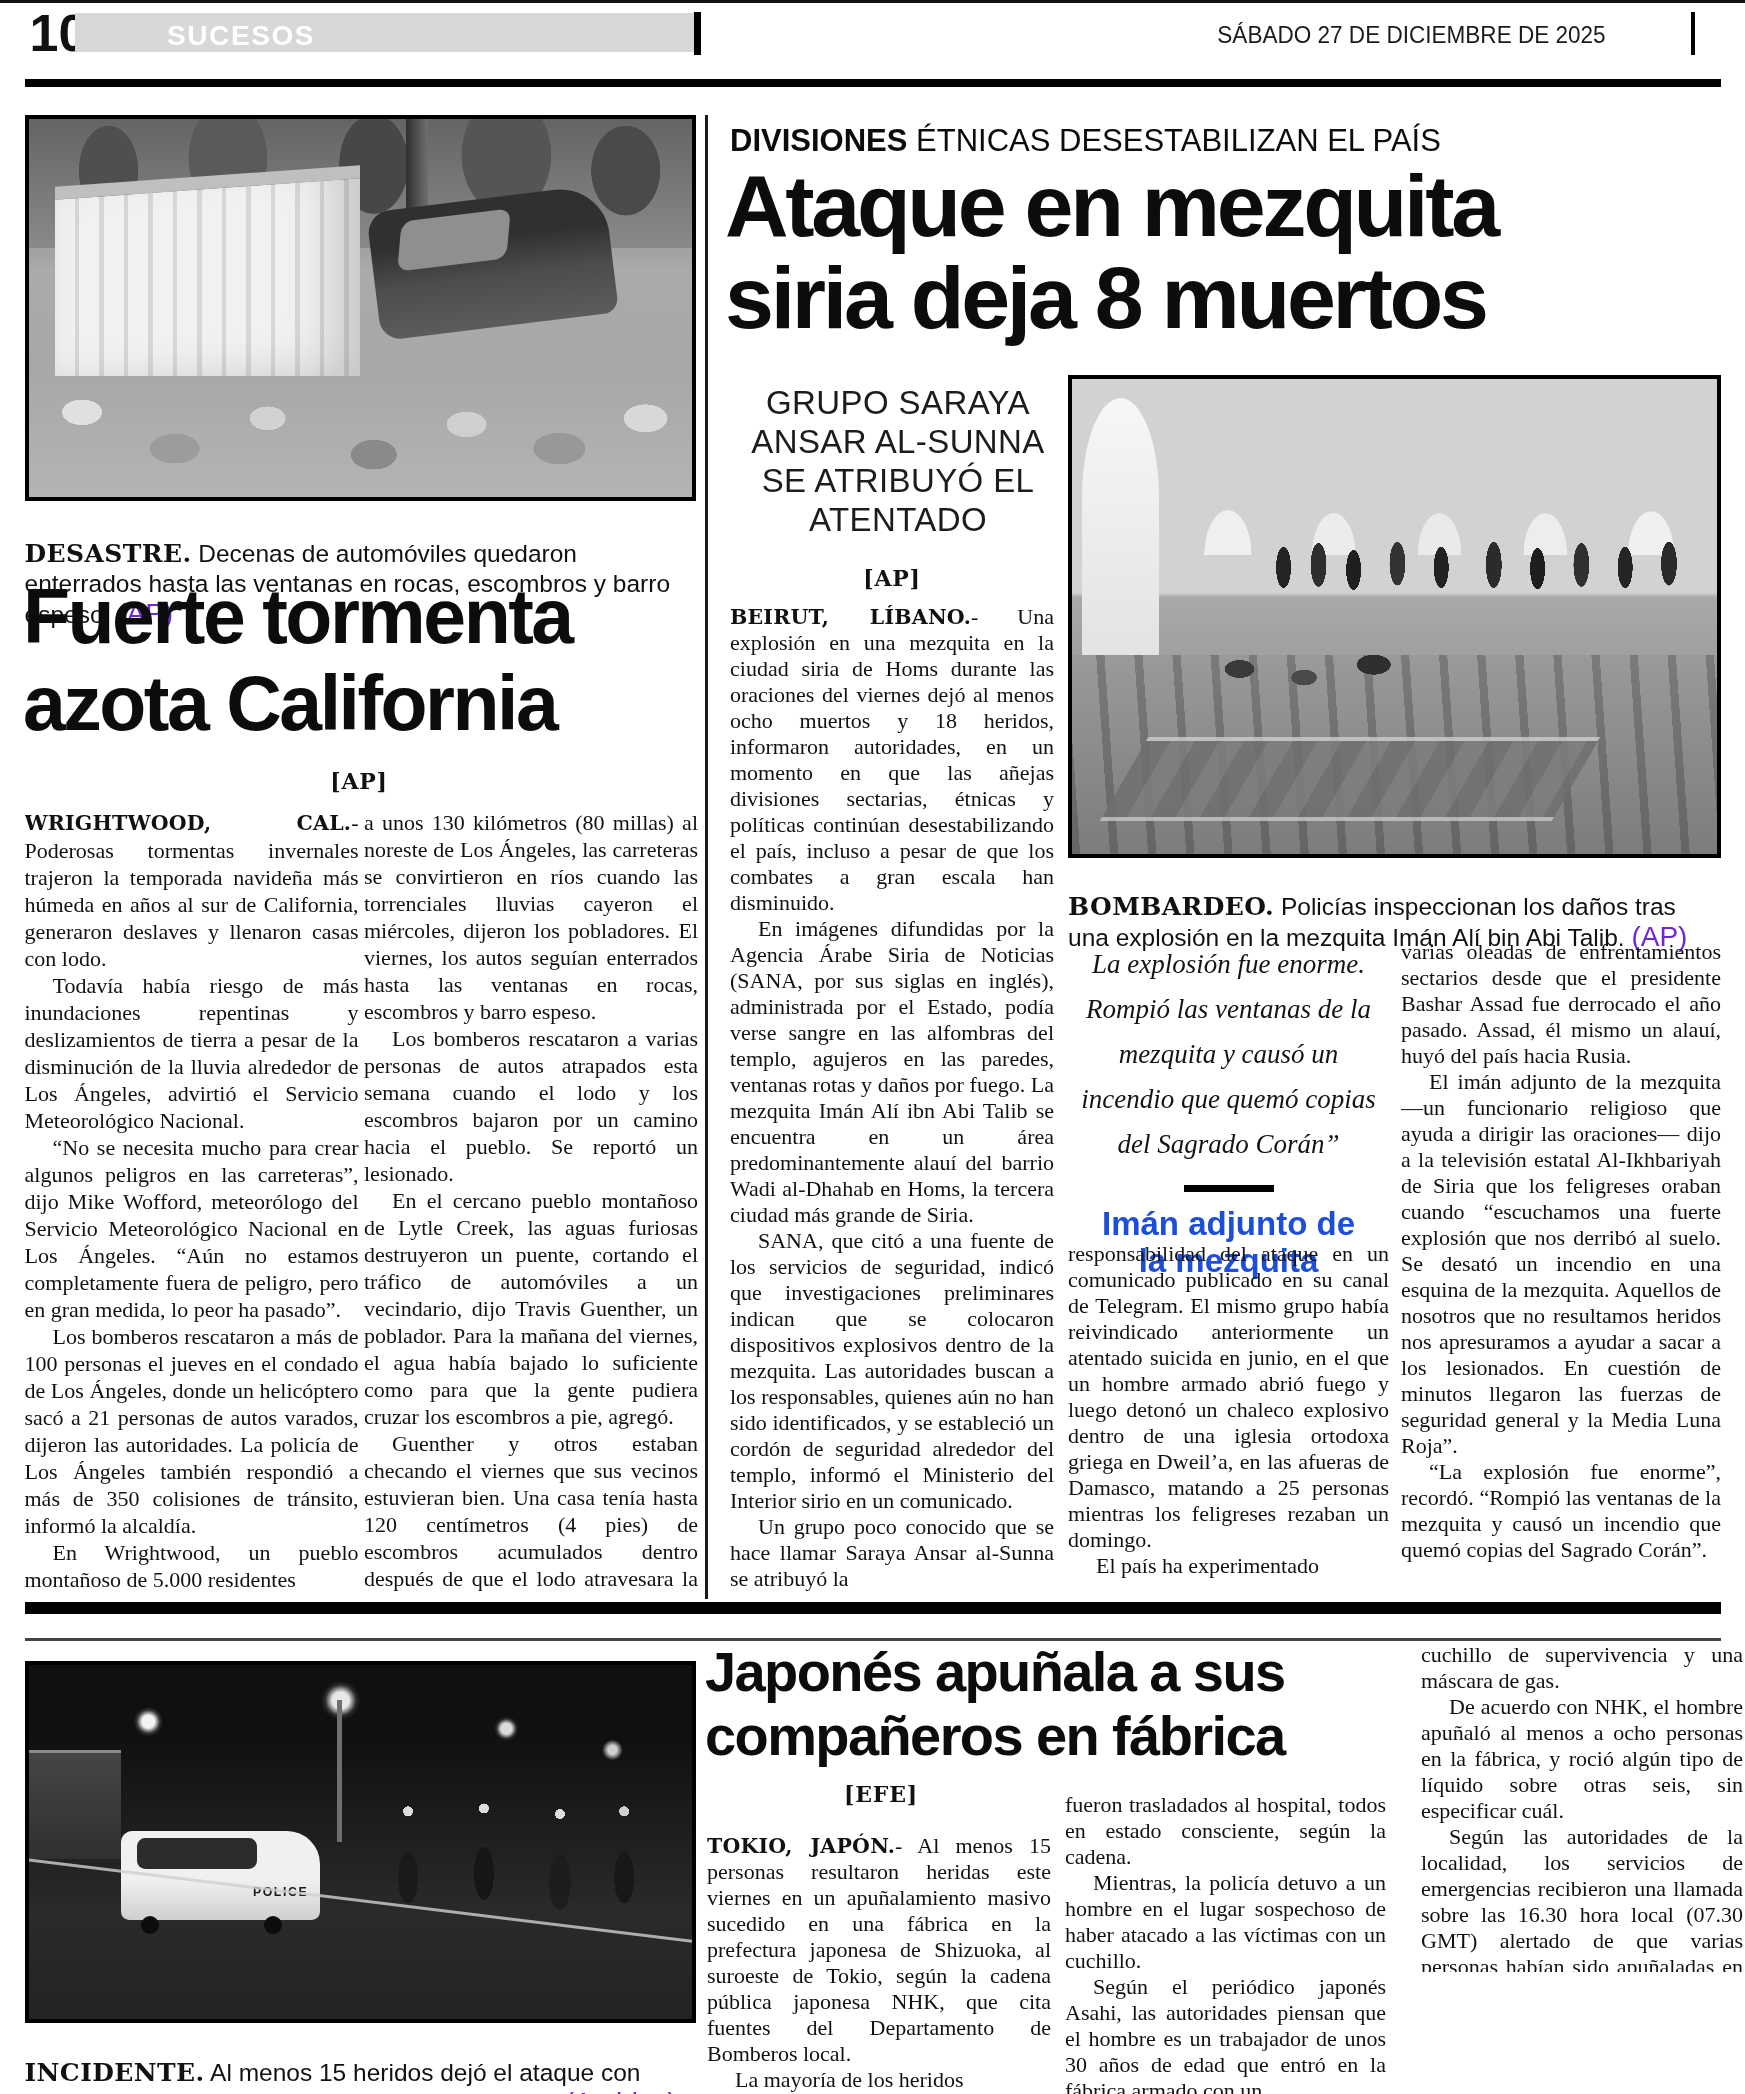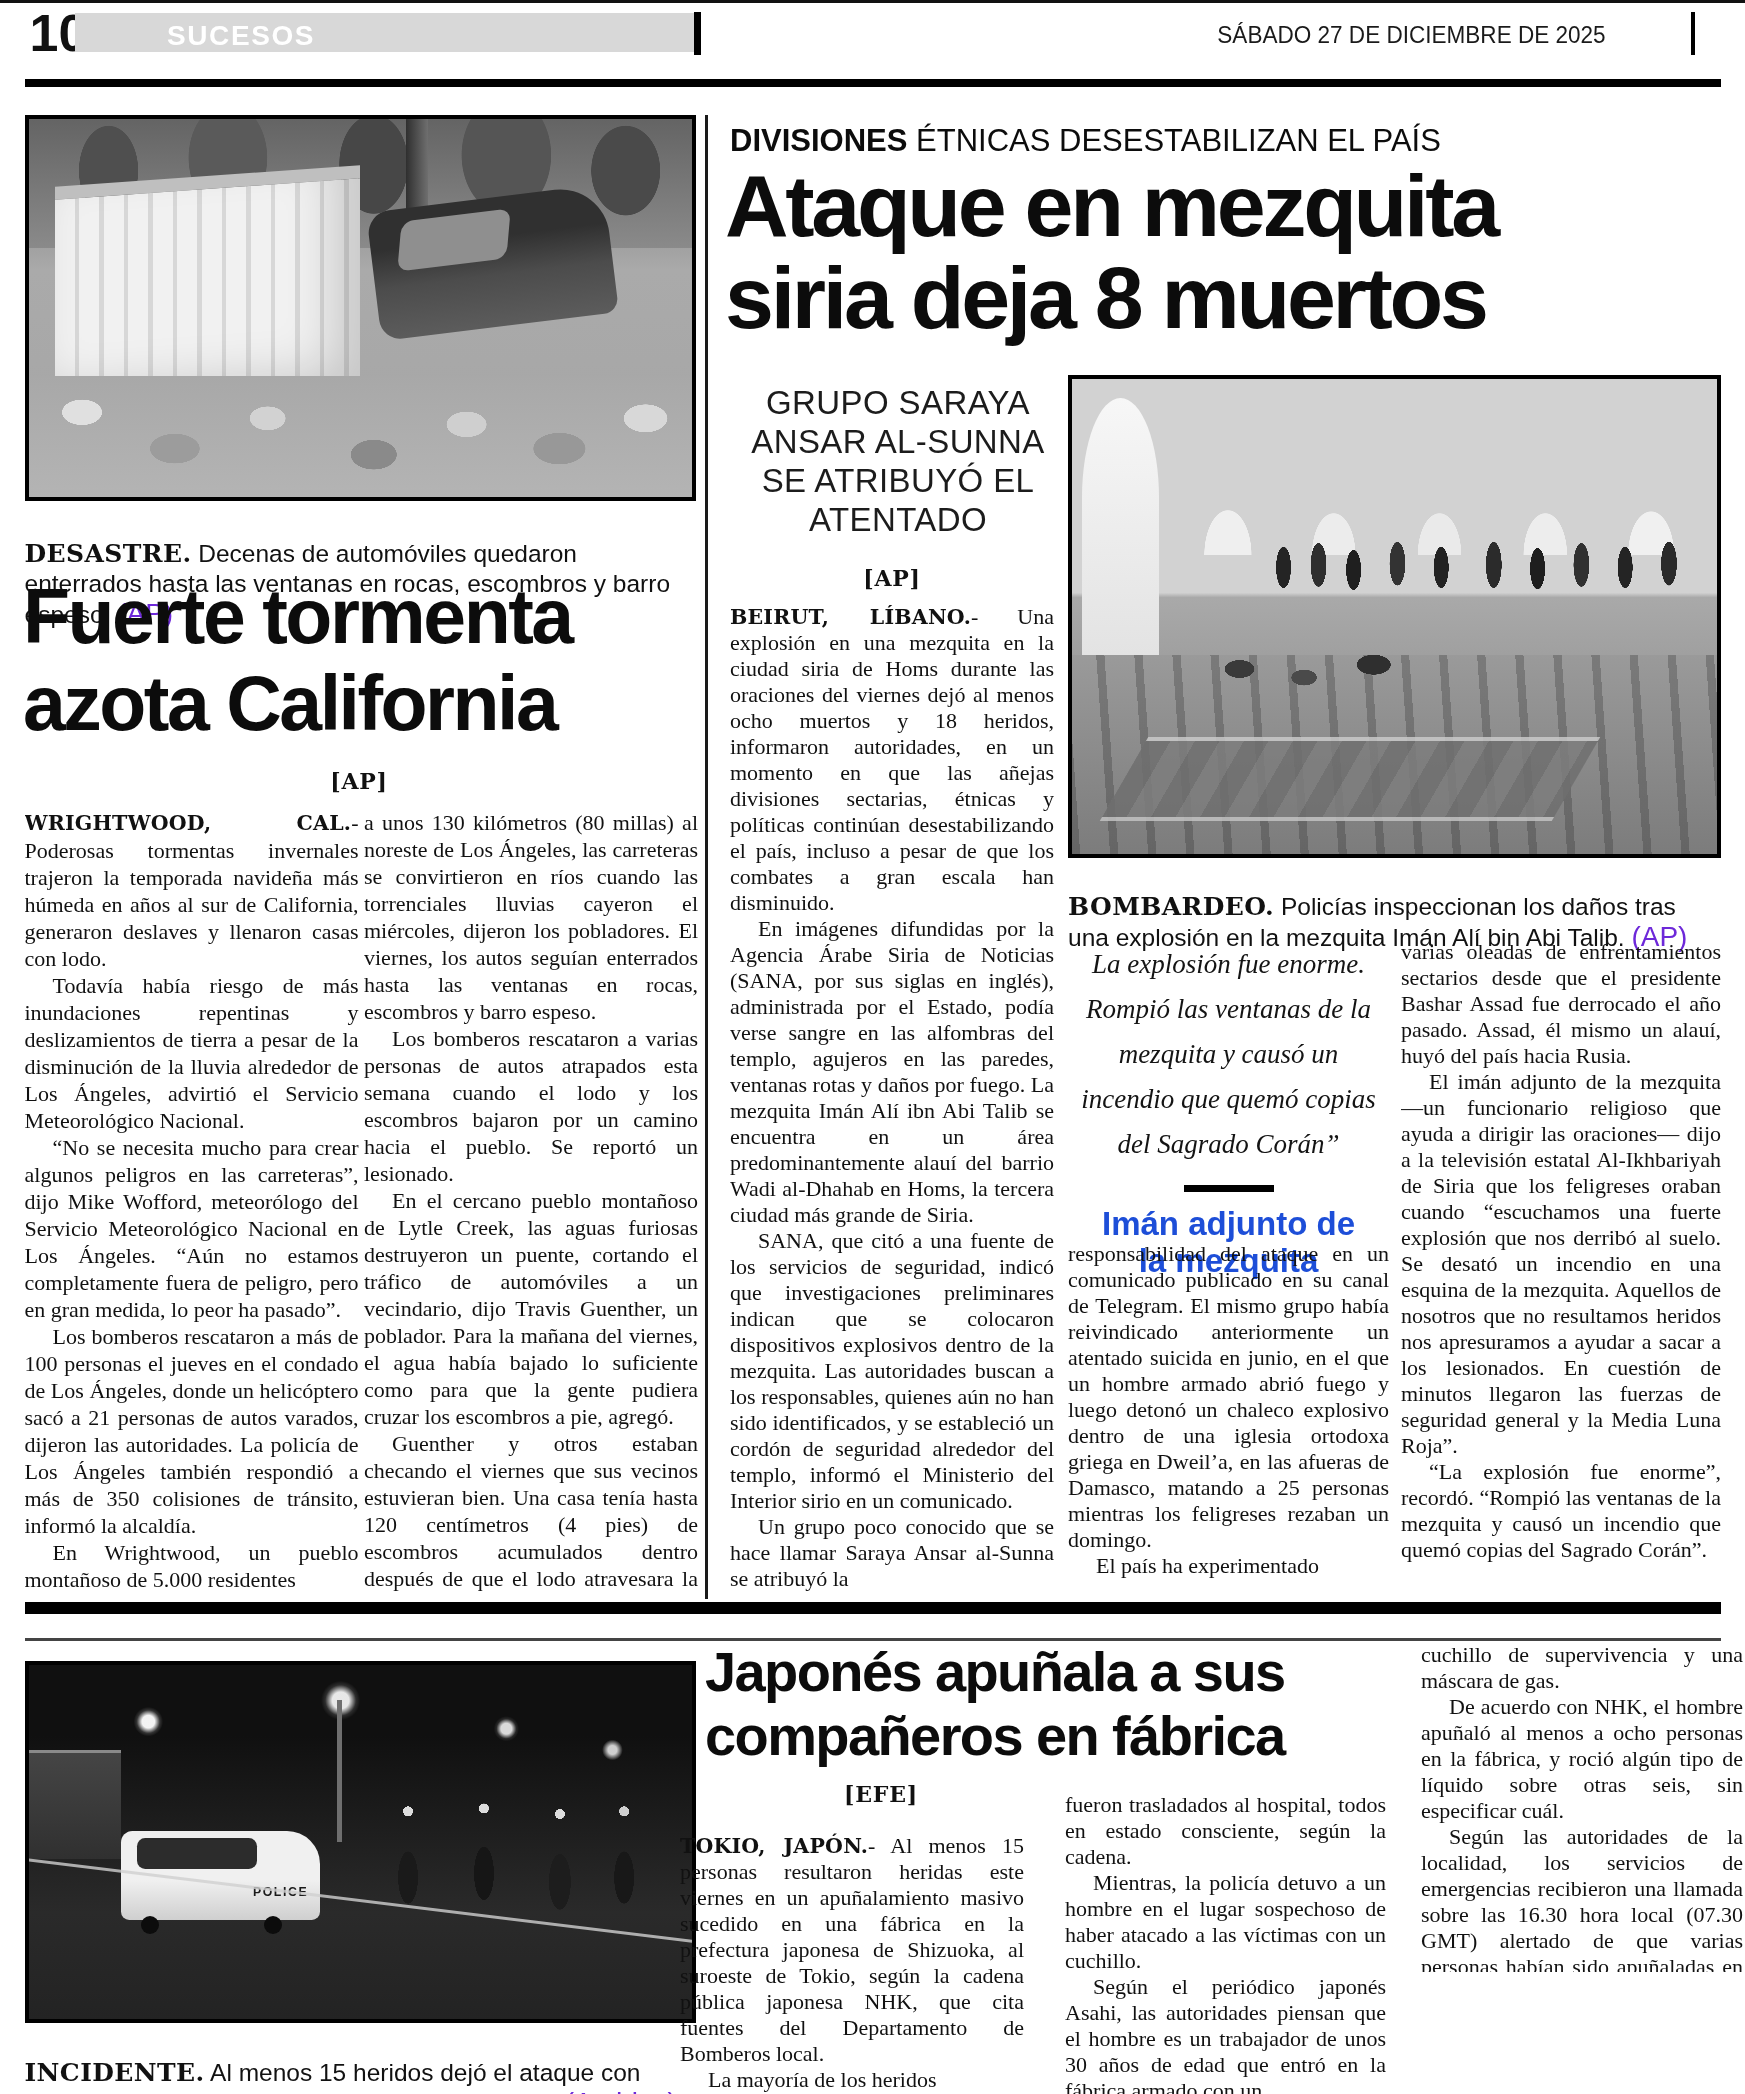--- a/index.html
+++ b/index.html
@@ -256,21 +256,21 @@
   <p class="abs caption" style="left:24.5px; top:2033px; width:671px;">
     <b>INCIDENTE.</b><span> Al menos 15 heridos dejó el ataque con cuchillo y algún químico, en una fábrica de Tokio. </span><span class="credit">(Archivo)</span>
   </p>
 
   <div class="abs hl factory-hl">
     <div>Japonés apuñala a sus</div>
     <div>compañeros en fábrica</div>
   </div>
   <div class="abs byline" style="left:709px; top:1781px; width:344px;">[EFE]</div>
 
-  <div class="abs col" style="left:680px; top:1833px; width:344px; height:262px;">
+  <div class="abs col" style="left:707px; top:1833px; width:344px; height:262px;">
     <p><b class="lead-in">TOKIO, JAPÓN.</b><span>- Al menos 15 personas resultaron heridas este viernes en un apuñalamiento masivo sucedido en una fábrica en la prefectura japonesa de Shizuoka, al suroeste de Tokio, según la cadena pública japonesa NHK, que cita fuentes del Departamento de Bomberos local.</span></p>
     <p class="ind">La mayoría de los heridos</p>
   </div>
   <div class="abs col" style="left:1065px; top:1792px; width:321px; height:303px;">
     <p>fueron trasladados al hospital, todos en estado consciente, según la cadena.</p>
     <p class="ind">Mientras, la policía detuvo a un hombre en el lugar sospechoso de haber atacado a las víctimas con un cuchillo.</p>
     <p class="ind">Según el periódico japonés Asahi, las autoridades piensan que el hombre es un trabajador de unos 30 años de edad que entró en la fábrica armado con un</p>
   </div>
   <div class="abs col" style="left:1421px; top:1642px; width:322px; height:330px;">
     <p>cuchillo de supervivencia y una máscara de gas.</p>

